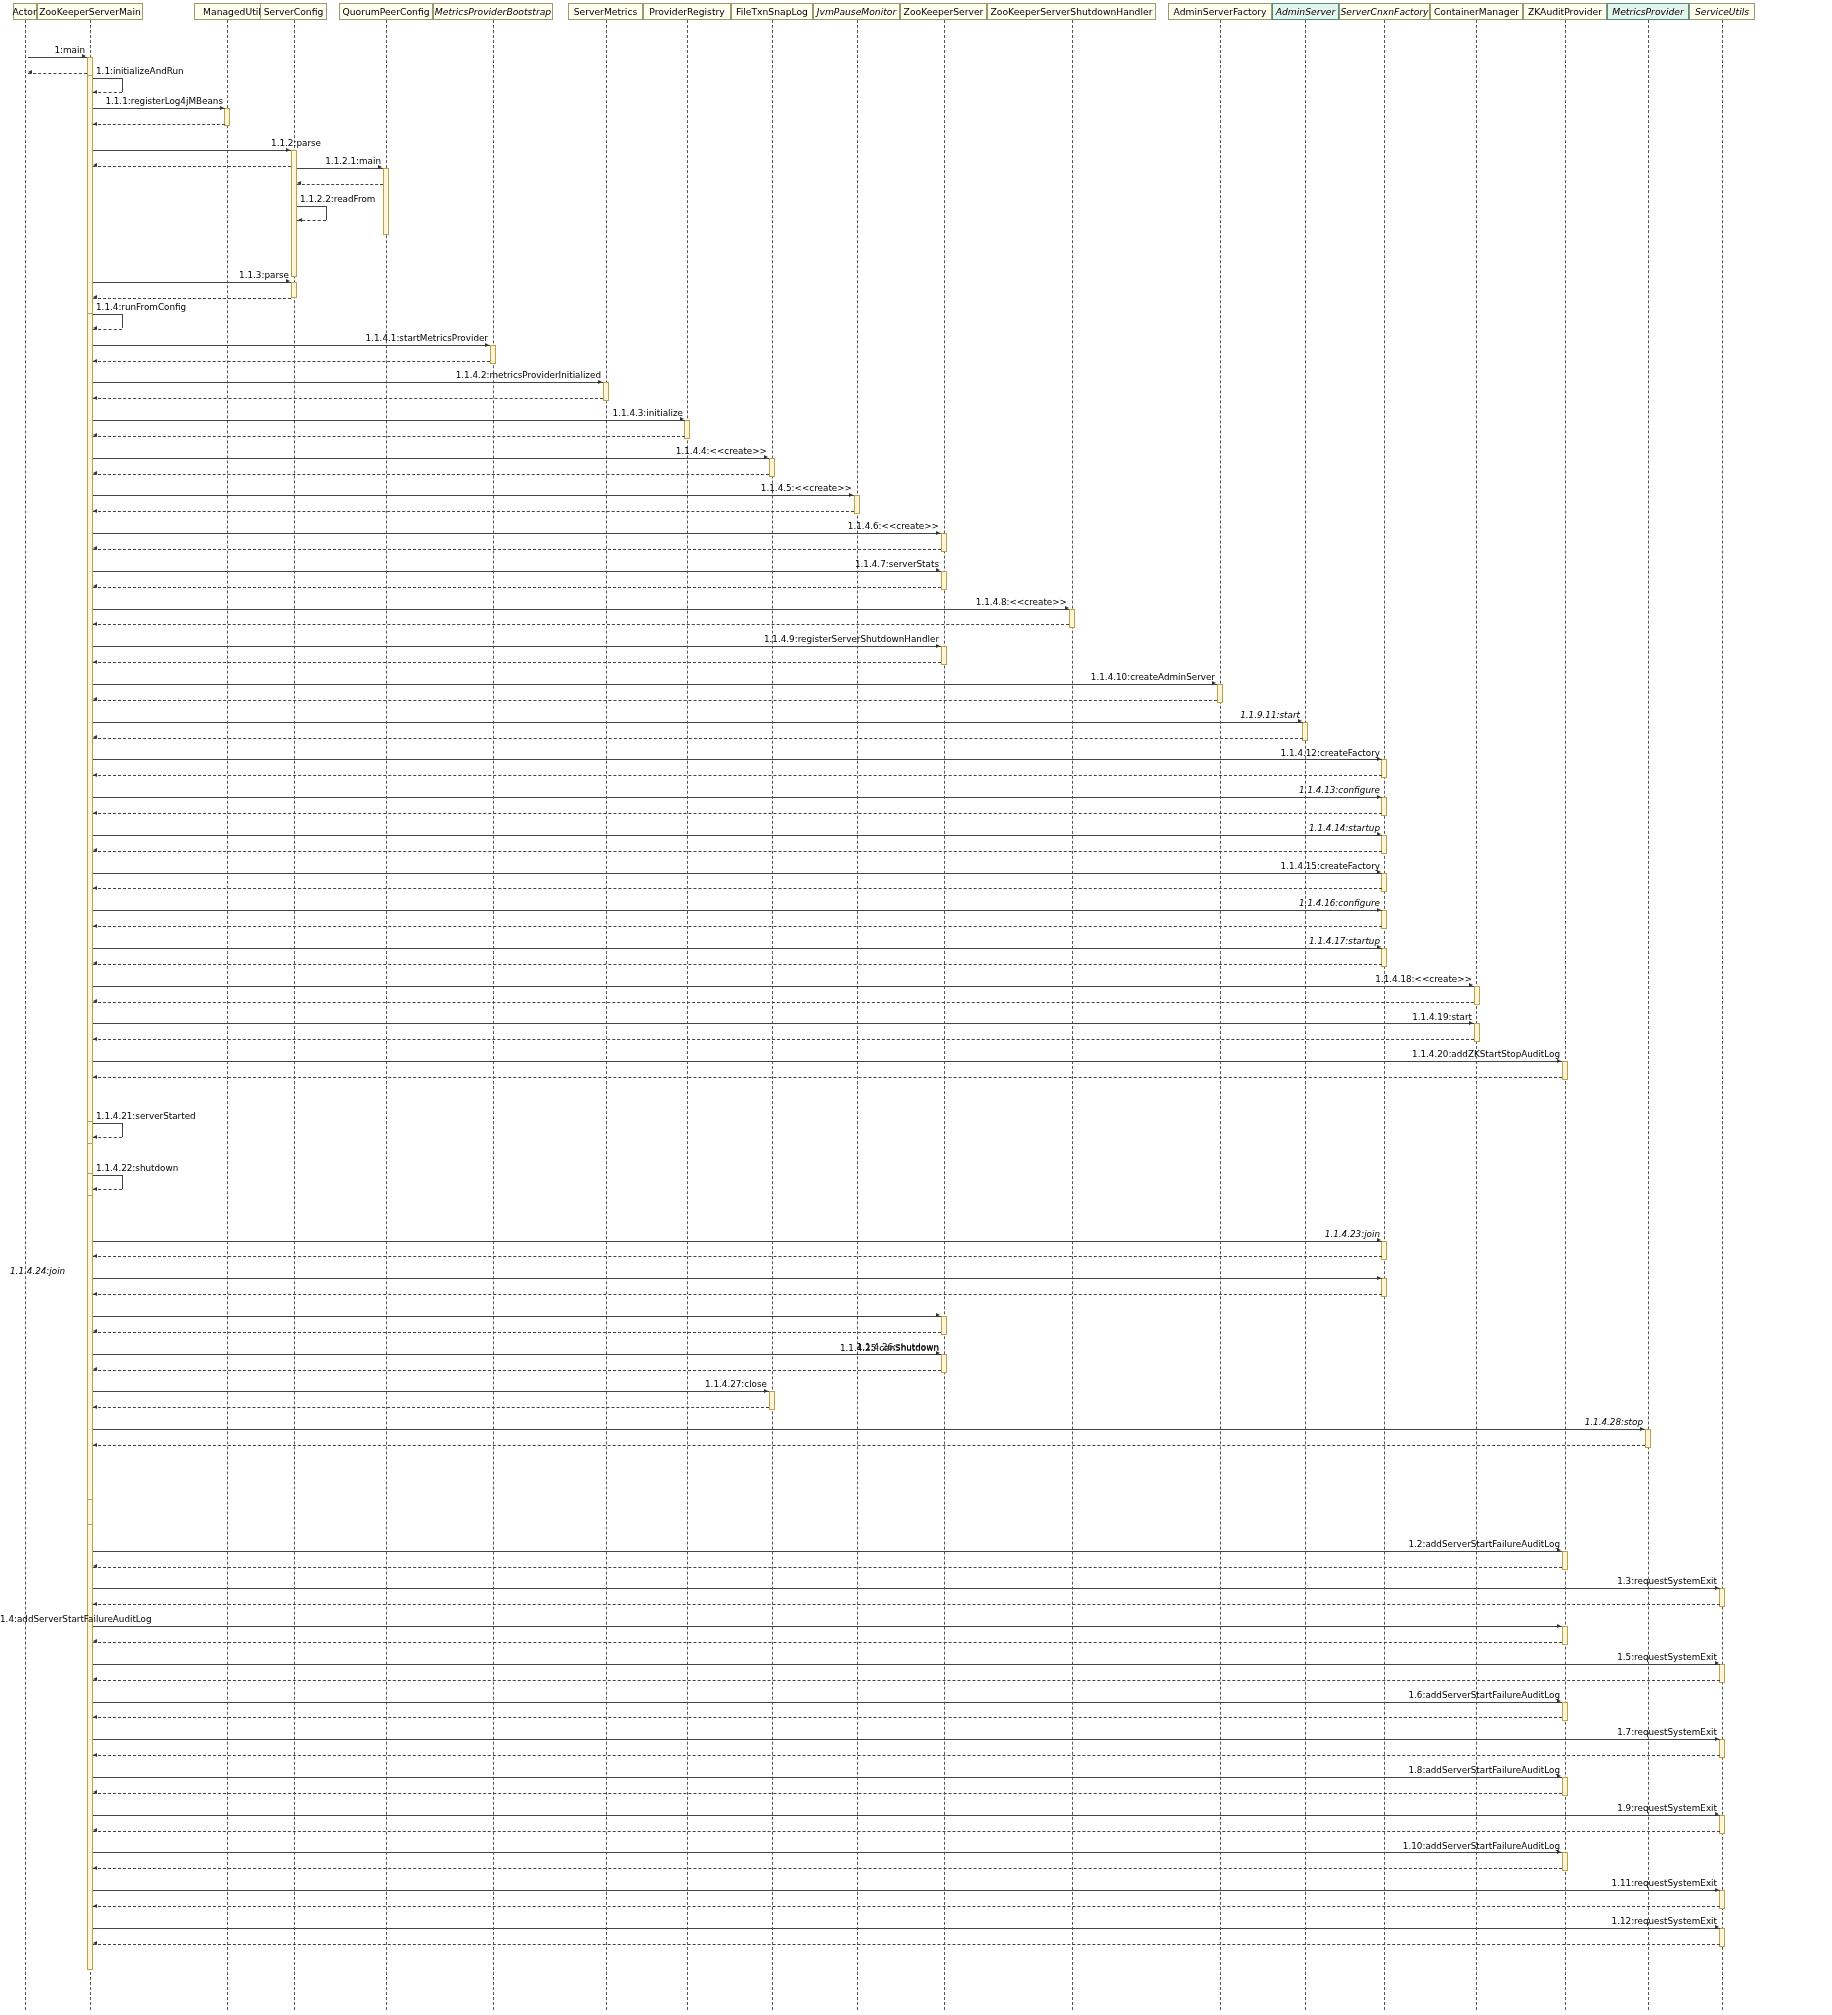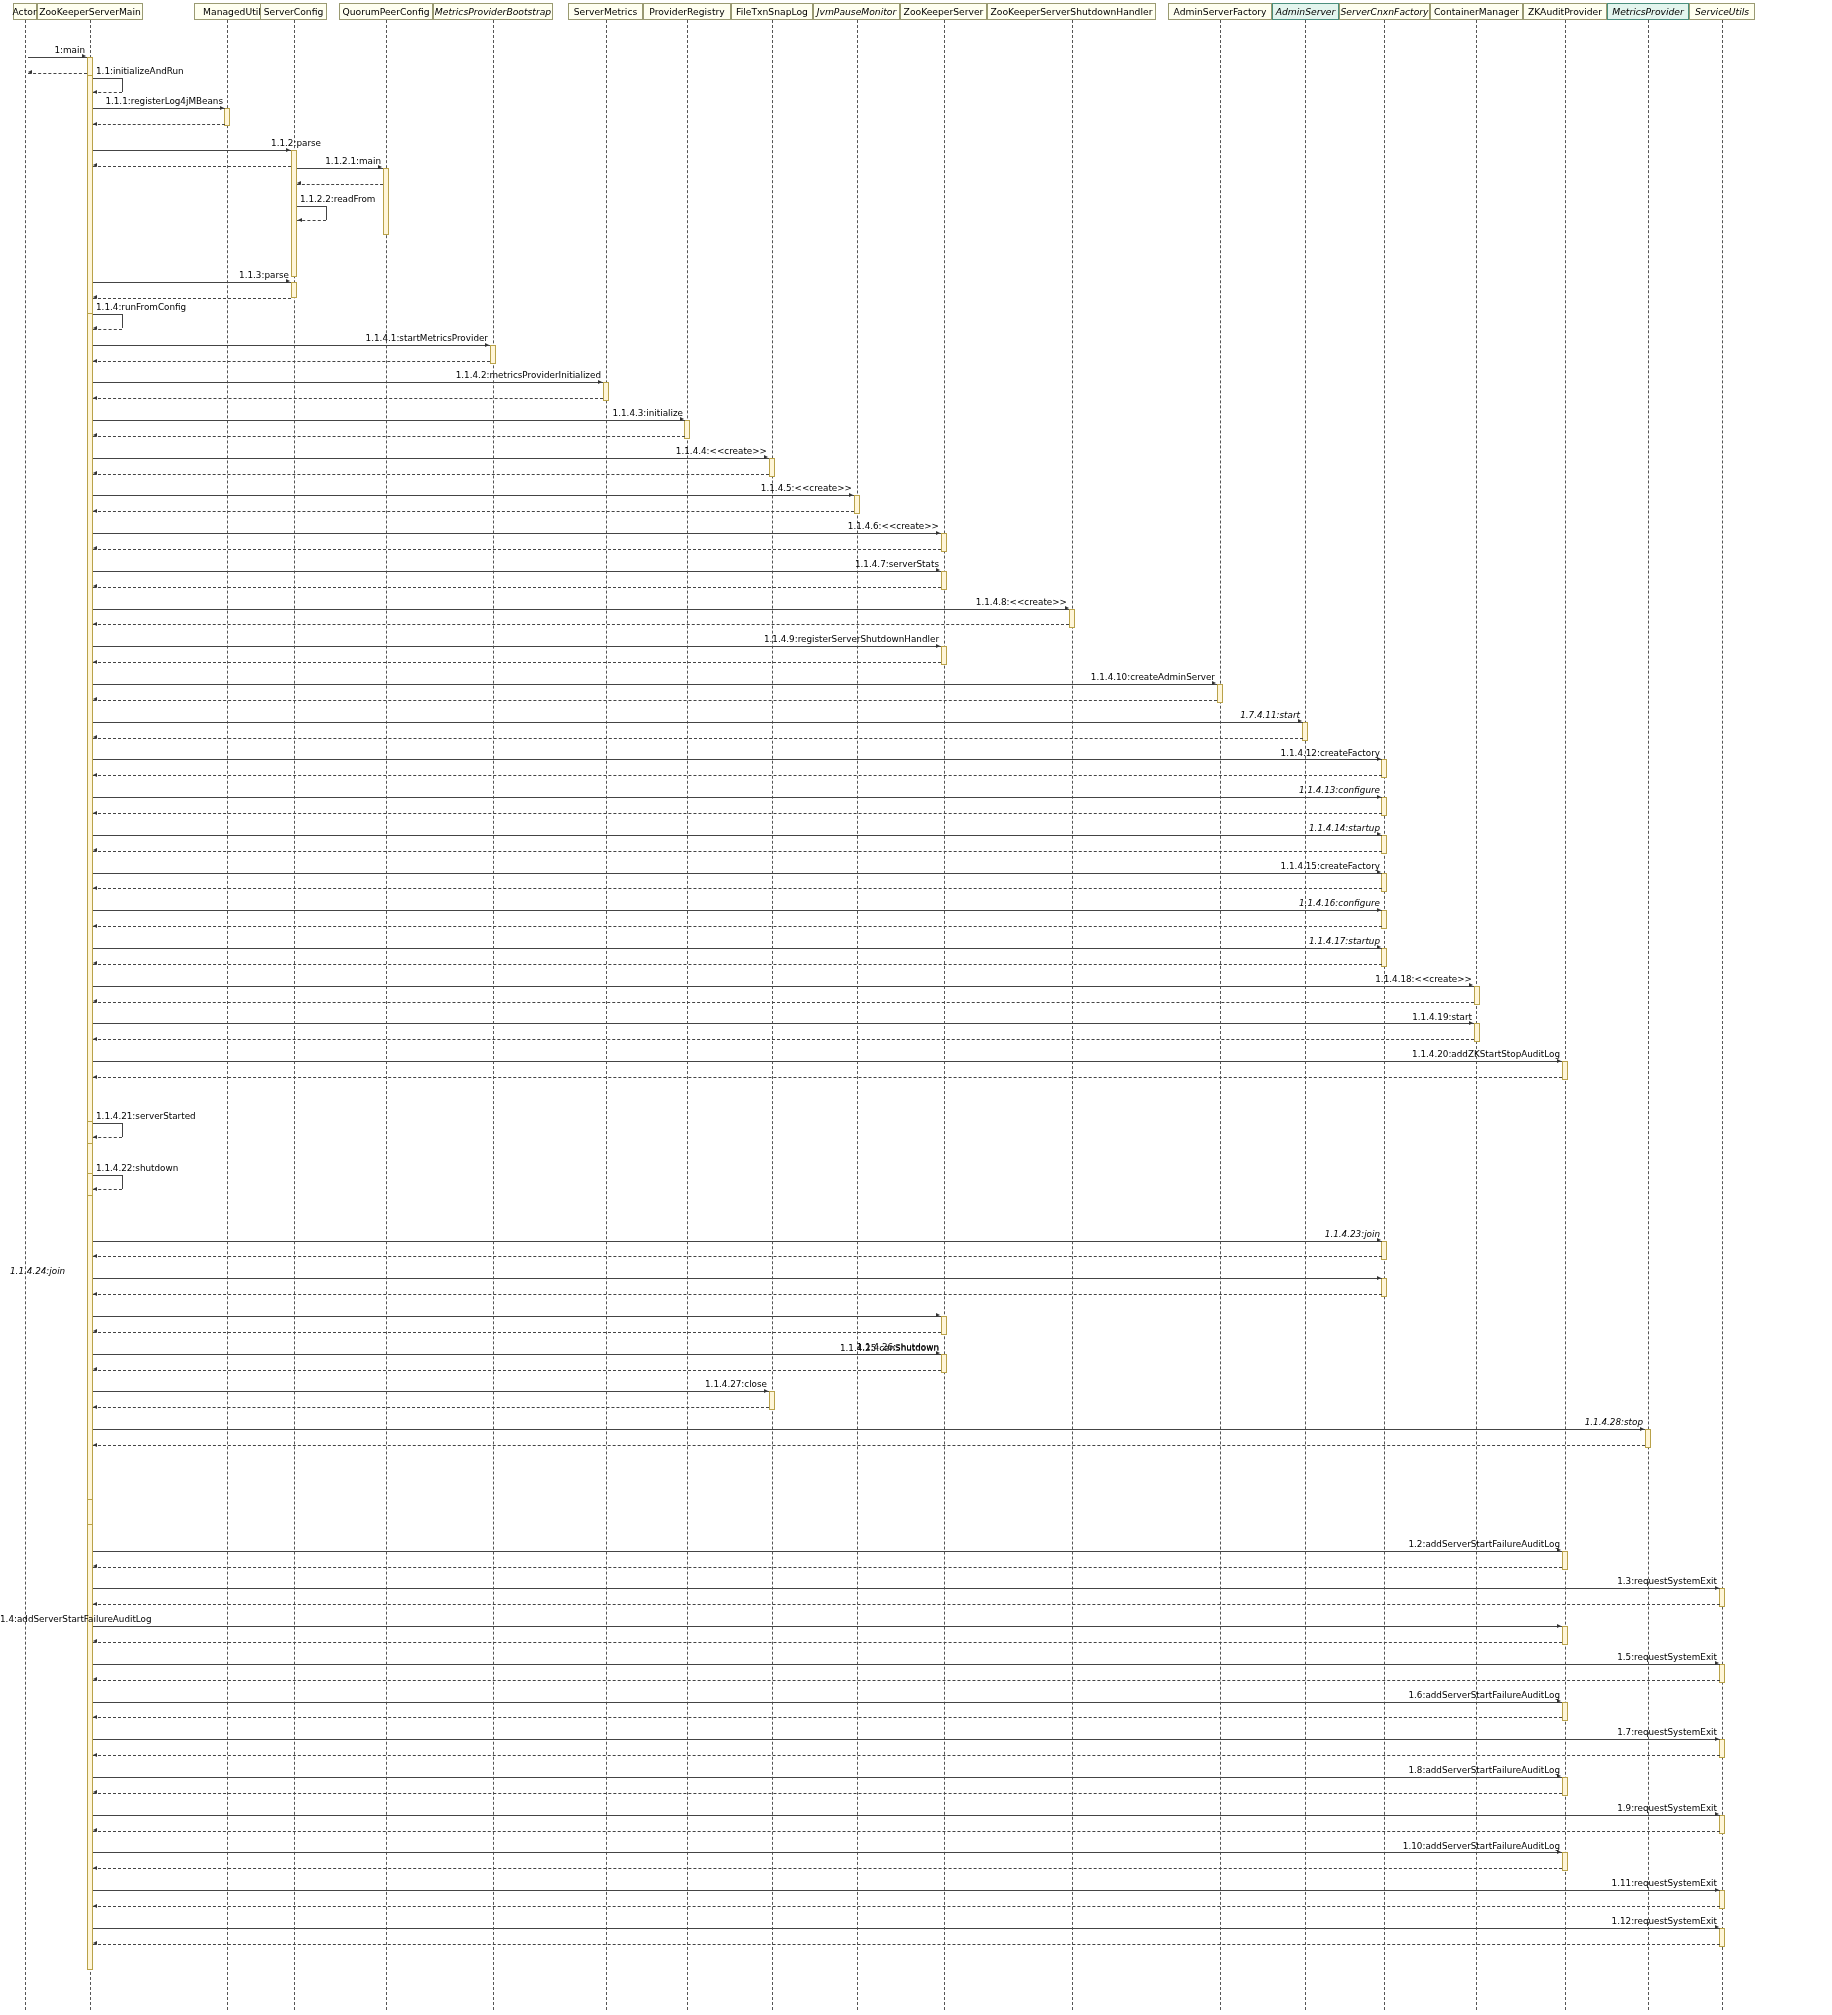--- a/index.html
+++ b/index.html
@@ -267,21 +267,21 @@
     <div class="msg-label" style="top: 635px; left: 0px; width: 939px; text-align: right;">1.1.4.9:registerServerShutdownHandler</div>
     <div class="msg-line" style="left: 93px; width: 1124px; top: 684px;"></div>
     <div class="arrow right" style="left: 1212px; top: 681px;"></div>
     <div class="msg-line dashed" style="left: 93px; width: 1124px; top: 700px;"></div>
     <div class="arrow left" style="left: 93px; top: 697px;"></div>
     <div class="msg-label" style="top: 673px; left: 0px; width: 1215px; text-align: right;">1.1.4.10:createAdminServer</div>
     <div class="msg-line" style="left: 93px; width: 1210px; top: 722px;"></div>
     <div class="arrow right" style="left: 1298px; top: 719px;"></div>
     <div class="msg-line dashed" style="left: 93px; width: 1210px; top: 738px;"></div>
     <div class="arrow left" style="left: 93px; top: 735px;"></div>
-    <div class="msg-label italic" style="top: 711px; left: 0px; width: 1300px; text-align: right;">1.7.4.11:start</div>
+    <div class="msg-label italic" style="top: 711px; left: 0px; width: 1300px; text-align: right;">1.1.9.11:start</div>
     <div class="msg-line" style="left: 93px; width: 1289px; top: 759px;"></div>
     <div class="arrow right" style="left: 1377px; top: 757px;"></div>
     <div class="msg-line dashed" style="left: 93px; width: 1289px; top: 775px;"></div>
     <div class="arrow left" style="left: 93px; top: 773px;"></div>
     <div class="msg-label" style="top: 749px; left: 0px; width: 1380px; text-align: right;">1.1.4.12:createFactory</div>
     <div class="msg-line" style="left: 93px; width: 1289px; top: 797px;"></div>
     <div class="arrow right" style="left: 1377px; top: 795px;"></div>
     <div class="msg-line dashed" style="left: 93px; width: 1289px; top: 813px;"></div>
     <div class="arrow left" style="left: 93px; top: 811px;"></div>
     <div class="msg-label italic" style="top: 786px; left: 0px; width: 1380px; text-align: right;">1.1.4.13:configure</div>

